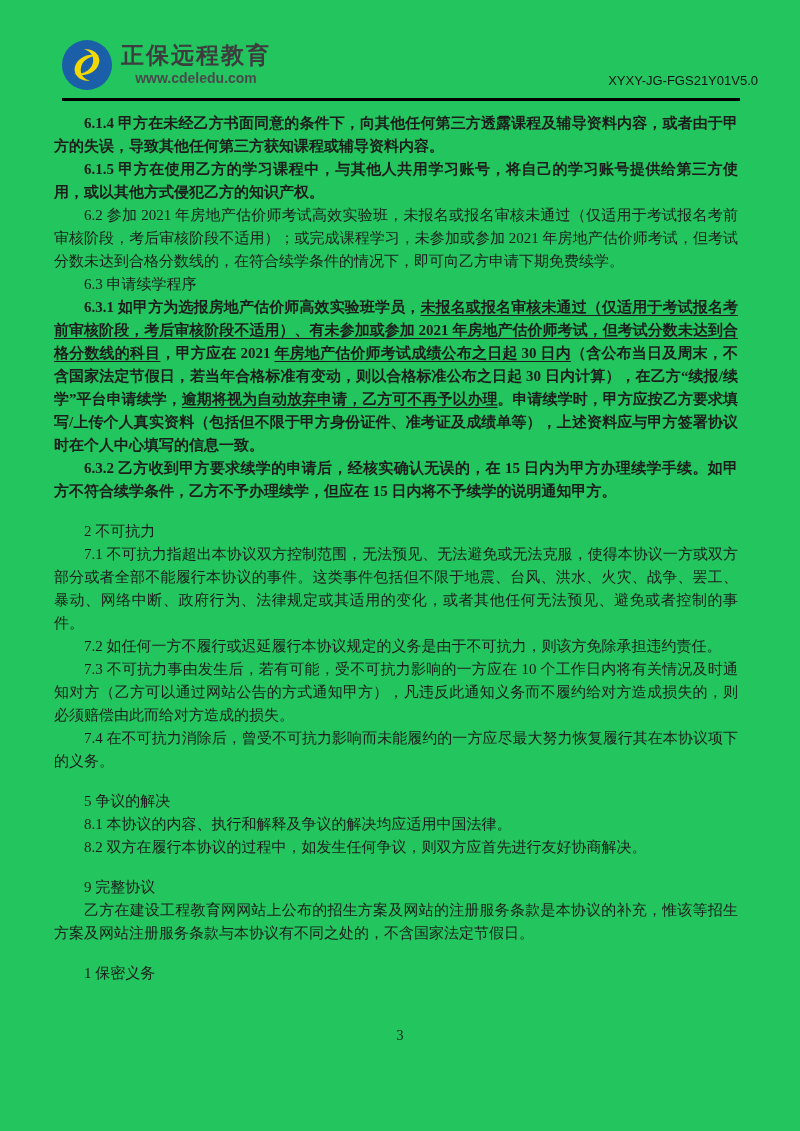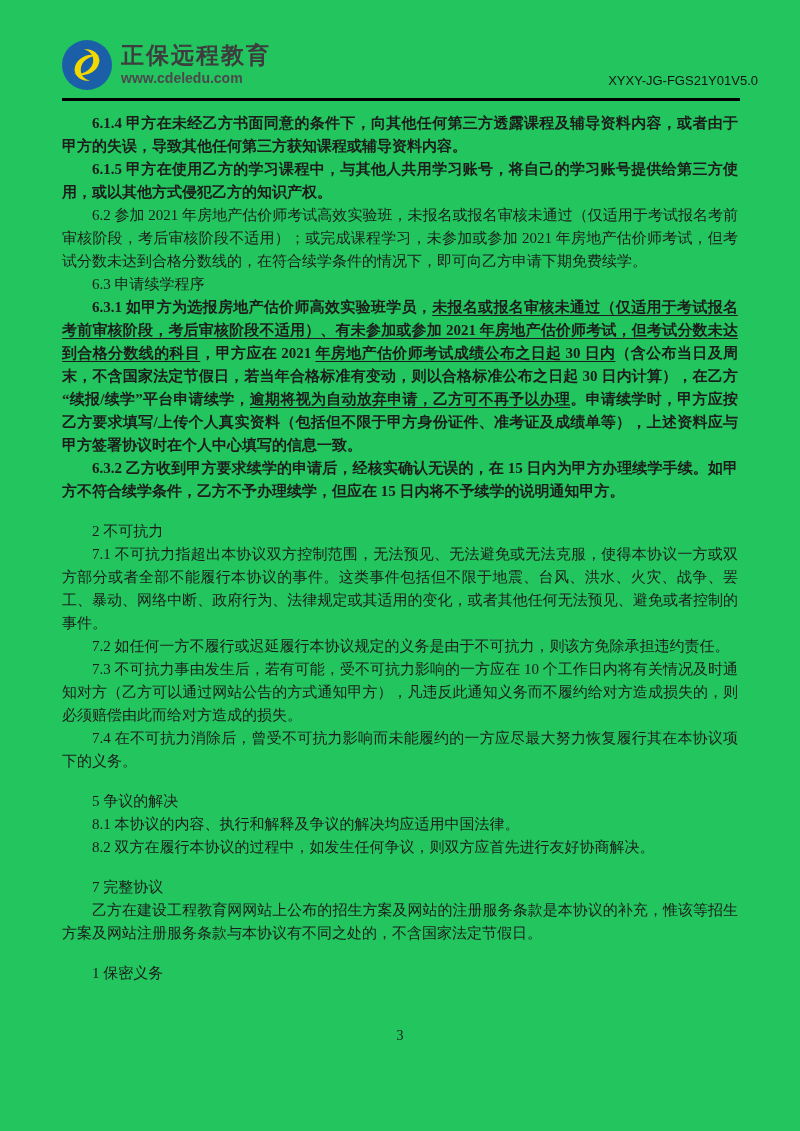--- a/index.html
+++ b/index.html
@@ -24,32 +24,32 @@
   }
   .brand{display:flex;align-items:center;gap:9px;}
   .brand-logo{width:50px;height:50px;flex:0 0 auto;}
   .brand-text{display:flex;flex-direction:column;line-height:1.1;}
   .brand-title{
     font-family:"Liberation Sans","DejaVu Sans",sans-serif;
     font-weight:bold;font-size:23px;color:#3d3d3f;letter-spacing:2px;
   }
   .brand-url{
     font-family:"Liberation Sans","DejaVu Sans",sans-serif;
-    font-weight:bold;font-size:14px;color:#4a4a4c;margin-top:3px;
+    font-weight:bold;font-size:14px;color:#4a4a4c;margin-top:3px;text-align:center;
   }
   .doc-code{
     font-family:Liberation Sans, sans-serif;
     font-size:13px;color:#141414;
     transform:translateX(18px);
     padding-bottom:2px;
     white-space:nowrap;
   }
   
   .doc-body{
-    position:absolute;top:112px;left:62px;right:62px;
+    position:absolute;top:112px;left:54px;right:62px;
     font-size:15px;line-height:23px;
     text-align:justify;
   }
   .doc-body p{
     margin:0;
     text-indent:2em;
   }
   .doc-body p.bold{font-weight:bold;}
   .doc-body p.heading{font-weight:normal;}
   .doc-body p.gap{margin-top:17px;}
@@ -94,21 +94,21 @@
       <p class="bold"><span>6.3.1 如甲方为选报房地产估价师高效实验班学员，</span><span class="u">未报名或报名审核未通过（仅适用于考试报名考前审核阶段，考后审核阶段不适用）、有未参加或参加 2021 年房地产估价师考试，但考试分数未达到合格分数线的科目</span><span>，甲方应在 2021 </span><span class="u">年房地产估价师考试成绩公布之日起 30 日内</span><span>（含公布当日及周末，不含国家法定节假日，若当年合格标准有变动，则以合格标准公布之日起 30 日内计算），在乙方“续报/续学”平台申请续学，</span><span class="u">逾期将视为自动放弃申请，乙方可不再予以办理</span><span>。申请续学时，甲方应按乙方要求填写/上传个人真实资料（包括但不限于甲方身份证件、准考证及成绩单等），上述资料应与甲方签署协议时在个人中心填写的信息一致。</span></p>
       <p class="bold"><span>6.3.2 乙方收到甲方要求续学的申请后，经核实确认无误的，在 15 日内为甲方办理续学手续。如甲方不符合续学条件，乙方不予办理续学，但应在 15 日内将不予续学的说明通知甲方。</span></p>
       <p class="heading gap"><span>2 不可抗力</span></p>
       <p class="body"><span>7.1 不可抗力指超出本协议双方控制范围，无法预见、无法避免或无法克服，使得本协议一方或双方部分或者全部不能履行本协议的事件。这类事件包括但不限于地震、台风、洪水、火灾、战争、罢工、暴动、网络中断、政府行为、法律规定或其适用的变化，或者其他任何无法预见、避免或者控制的事件。</span></p>
       <p class="body"><span>7.2 如任何一方不履行或迟延履行本协议规定的义务是由于不可抗力，则该方免除承担违约责任。</span></p>
       <p class="body"><span>7.3 不可抗力事由发生后，若有可能，受不可抗力影响的一方应在 10 个工作日内将有关情况及时通知对方（乙方可以通过网站公告的方式通知甲方），凡违反此通知义务而不履约给对方造成损失的，则必须赔偿由此而给对方造成的损失。</span></p>
       <p class="body"><span>7.4 在不可抗力消除后，曾受不可抗力影响而未能履约的一方应尽最大努力恢复履行其在本协议项下的义务。</span></p>
       <p class="heading gap"><span>5 争议的解决</span></p>
       <p class="body"><span>8.1 本协议的内容、执行和解释及争议的解决均应适用中国法律。</span></p>
       <p class="body"><span>8.2 双方在履行本协议的过程中，如发生任何争议，则双方应首先进行友好协商解决。</span></p>
-      <p class="heading gap"><span>7 完整协议</span></p>
+      <p class="heading gap"><span>9 完整协议</span></p>
       <p class="body"><span>乙方在建设工程教育网网站上公布的招生方案及网站的注册服务条款是本协议的补充，惟该等招生方案及网站注册服务条款与本协议有不同之处的，不含国家法定节假日。</span></p>
       <p class="heading gap"><span>1 保密义务</span></p>
     </div>
 
   <div class="footer">
     <span>3</span>
   </div>
 
 </div>
 

